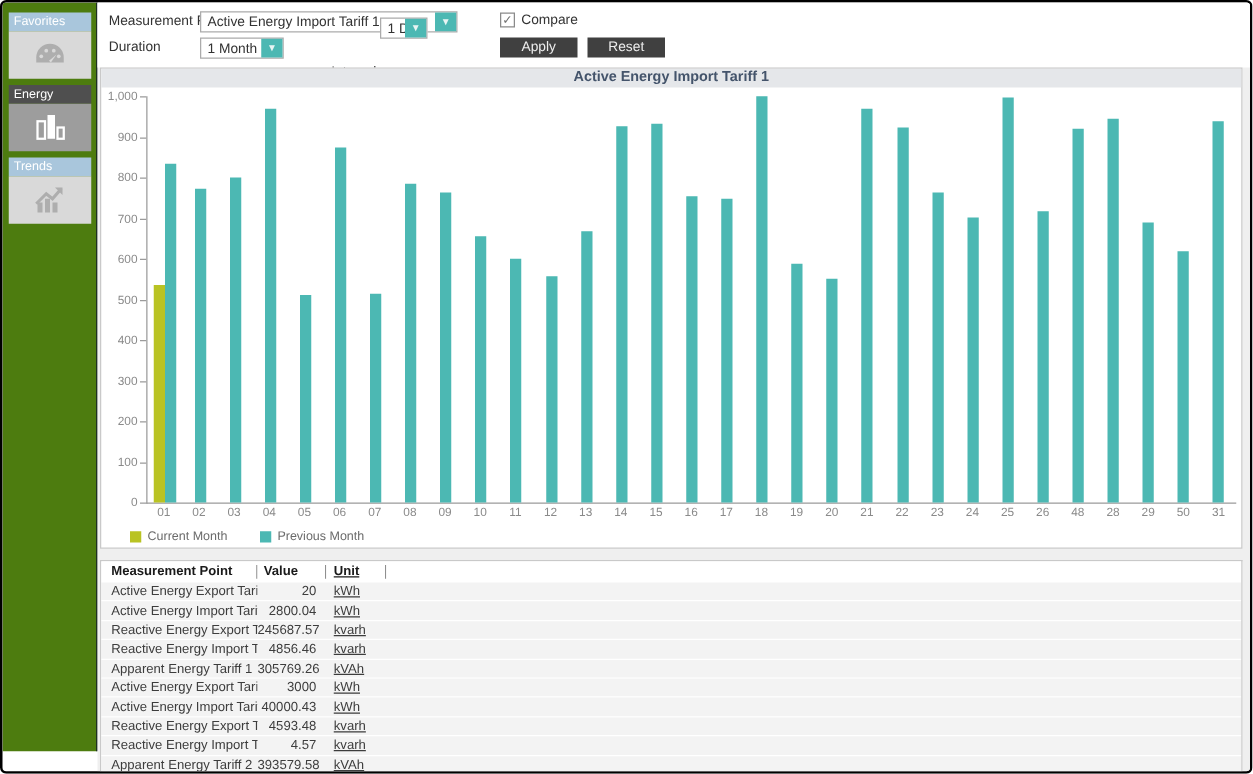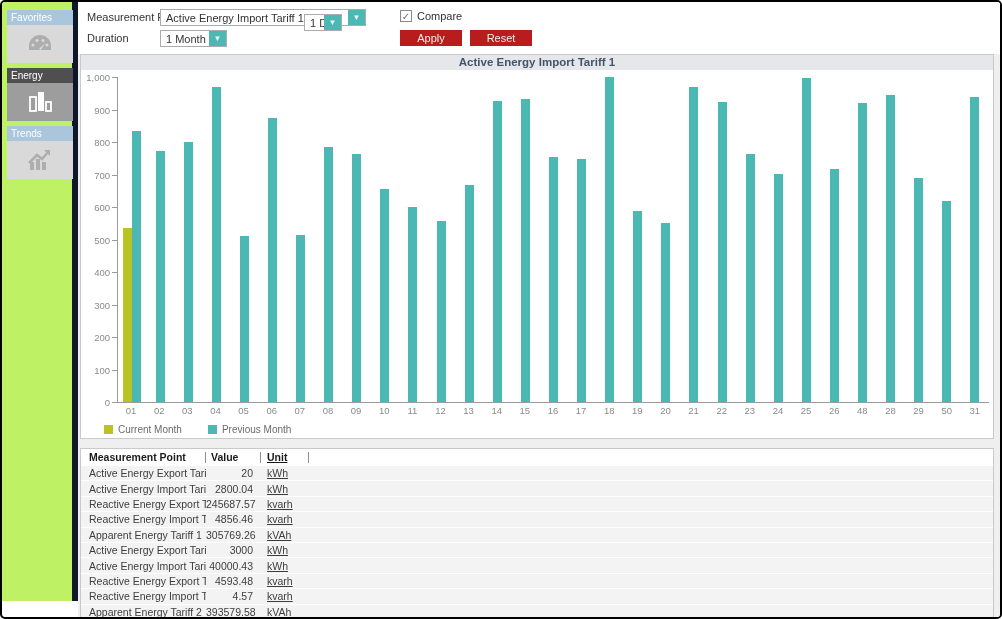--- a/index.html
+++ b/index.html
@@ -5,21 +5,21 @@
   * { margin:0; padding:0; box-sizing:border-box; }
   html,body { background:#fff; font-family:"Liberation Sans", sans-serif; }
   .window {
     position:relative; width:1002px; height:619px;
     border:2px solid #000; border-radius:5px; overflow:hidden;
     background:#fff;
   }
   
   .sidebar {
     position:absolute; left:0; top:0; bottom:16px; width:76px;
-    background:#bef264; border-right:6px solid #0f172a; padding:8px 0 0 5px;
+    background:#4d7c0f; border-right:1px solid #0f172a; padding:8px 0 0 5px;
   }
   .nav-item { width:66px; margin-bottom:5px; cursor:pointer; }
   .nav-item .nav-header {
     height:15px; line-height:15px; background:#a9c6dc; color:#fff;
     font-size:10px; padding-left:4px;
   }
   .nav-item .nav-tile {
     height:38px; background:#d9d9d9; display:flex; align-items:center; justify-content:center;
   }
   .nav-item.active .nav-header { background:#4f4f4f; }
@@ -43,21 +43,21 @@
   .checkbox-wrap { position:absolute; display:flex; align-items:center; cursor:pointer; }
   .checkbox {
     width:12px; height:12px; border:1px solid #8a8a8a; background:#fff;
     display:inline-flex; align-items:center; justify-content:center;
     font-size:10px; color:#6e6e6e; margin-right:5px;
   }
   .checkbox .mark { display:none; }
   .checkbox.checked .mark { display:block; }
   .checkbox-wrap .cb-label { font-size:11px; color:#333; }
   .btn {
-    position:absolute; width:62px; height:16px; background:#b91c1c; border:none;
+    position:absolute; width:62px; height:16px; background:#404040; border:none;
     color:#ededed; font-size:11px; font-family:"Liberation Sans",sans-serif; cursor:pointer;
   }
   
   .chart-panel {
     position:absolute; left:2px; top:52px; right:6px; height:385px;
     background:#fff; border:1px solid #c9c9c9;
   }
   .chart-header {
     height:15px; background:#e5e7ea; text-align:center;
     font-size:11.5px; font-weight:bold; color:#44546b; line-height:15px;

